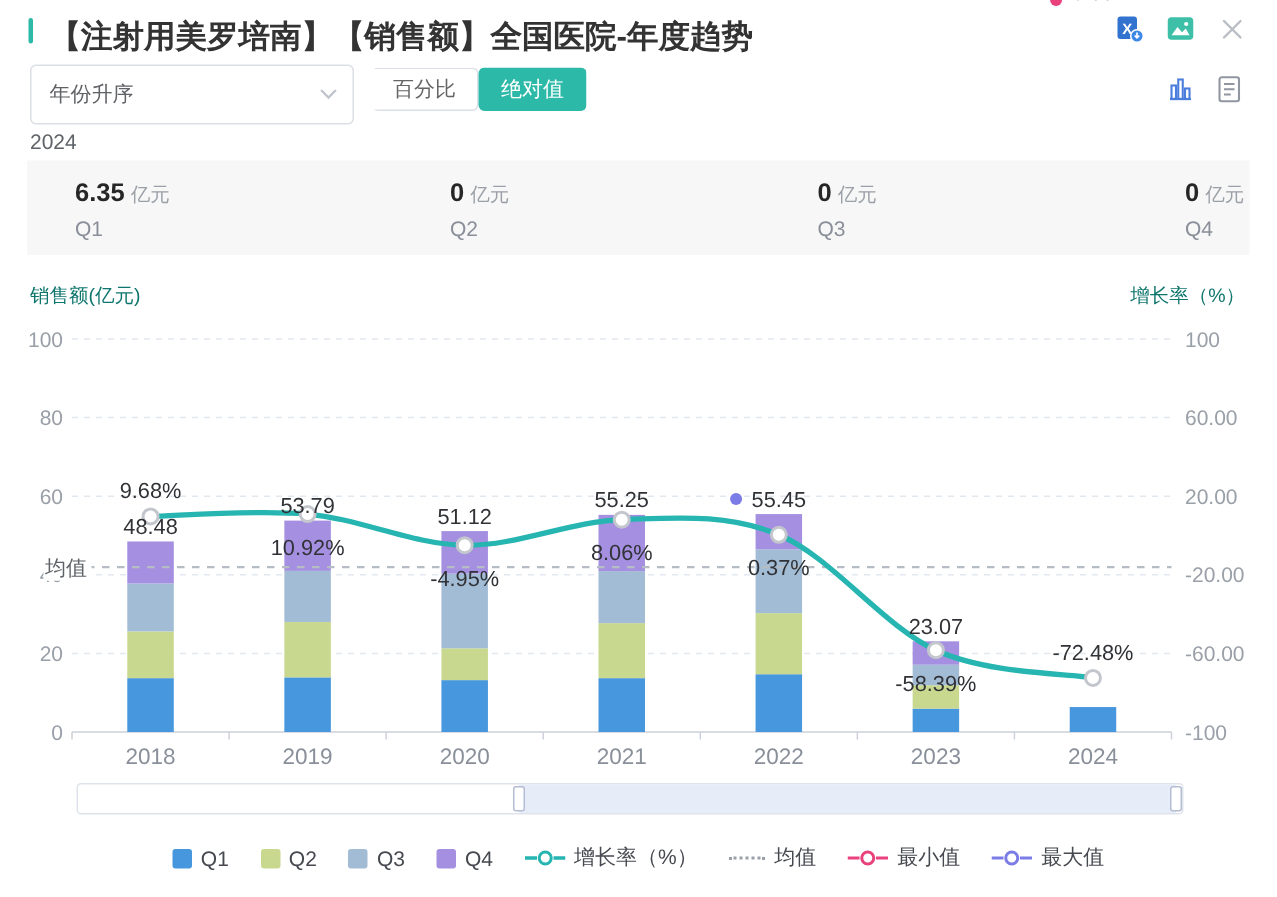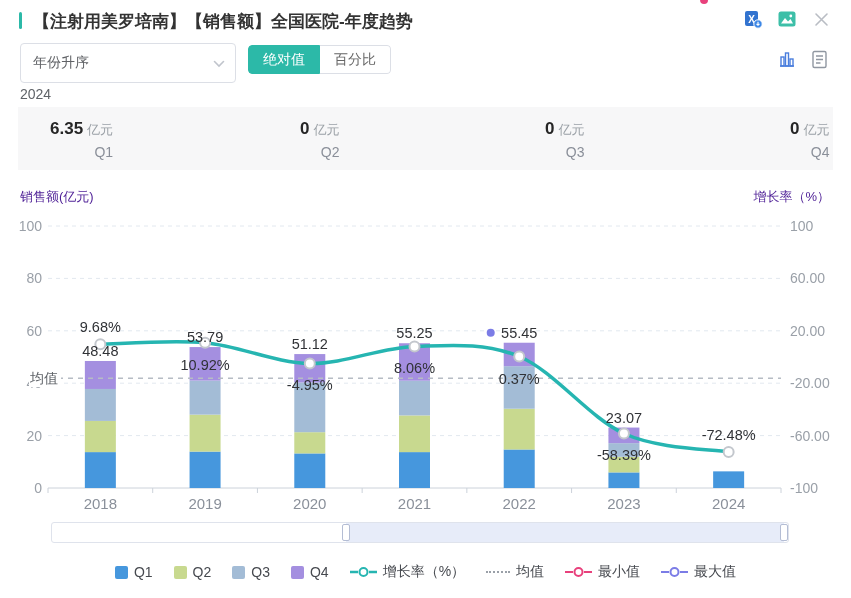--- a/index.html
+++ b/index.html
@@ -2,44 +2,44 @@
 <html><head>
 <meta charset="utf-8">
 <style>
   * { margin:0; padding:0; box-sizing:border-box; }
   html,body { background:#fff; }
   body { font-family:"Liberation Sans","DejaVu Sans",sans-serif; }
   .app { position:relative; width:851px; height:598px; background:#fff; overflow:hidden; }
 
   
   .hdr-accent { position:absolute; left:19px; top:12px; width:3px; height:17px; background:#2cb9a8; border-radius:2px; }
-  .hdr-title { position:absolute; left:33px; top:10px; font-size:17px; font-weight:bold; color:#333; }
+  .hdr-title { position:absolute; left:33px; top:10px; font-size:21px; font-weight:bold; color:#333; }
   .hdr-icons { position:absolute; right:20px; top:9px; display:flex; align-items:center; gap:14px; }
   .icon-btn { width:20px; height:20px; display:flex; align-items:center; justify-content:center; cursor:pointer; }
 
   
   .select-box { position:absolute; left:20px; top:43px; width:216px; height:40px; border:1px solid #dcdfe6; border-radius:4px; display:flex; align-items:center; justify-content:space-between; padding:0 10px 0 12px; background:#fff; }
   .select-box .sel-text { font-size:14px; color:#606266; }
   .toggle { position:absolute; left:248px; top:45px; height:29px; display:flex; border-radius:4px; overflow:hidden; }
   .tg-btn { height:29px; padding:0 14px; font-size:14px; display:flex; align-items:center; cursor:pointer; }
   .tg-active { background:#2cb9a8; color:#fff; border:1px solid #2cb9a8; border-radius:4px 0 0 4px; }
   .tg-inactive { background:#fff; color:#666; border:1px solid #dcdfe6; border-left:none; border-radius:0 4px 4px 0; }
   .view-icons { position:absolute; right:22px; top:49px; display:flex; gap:12px; }
 
   .period { position:absolute; left:20px; top:86px; font-size:14px; color:#5f6368; }
 
   
-  .strip { position:absolute; left:18px; top:107px; width:815px; height:63px; background:#f7f7f8;text-align:right; }
+  .strip { position:absolute; left:18px; top:107px; width:815px; height:63px; background:#f7f7f8; }
   .strip-col { position:absolute; top:12px; }
   .strip-val { font-size:17px; font-weight:bold; color:#262626; }
   .strip-unit { font-size:13px; color:#9aa0a6; font-weight:normal; margin-left:4px; }
   .strip-q { font-size:14px; color:#8a8f99; margin-top:5px; }
 
   
-  .ax-title { position:absolute; top:188px; font-size:13px; color:#4c1d95; }
+  .ax-title { position:absolute; top:188px; font-size:13px; color:#0f766e; }
   .ax-left { left:20px; }
   .ax-right { right:21px; }
 
   svg.chart { position:absolute; left:0; top:0; width:851px; height:598px; pointer-events:none; }
 
   
   .dz-track { position:absolute; left:51px; top:522px; width:738px; height:21px; border:1px solid #dfe3ec; border-radius:3px; background:#fff; }
   .dz-sel { position:absolute; top:0; height:19px; background:#e7ecf9; }
   .dz-handle { position:absolute; top:1px; width:8px; height:17px; background:#fff; border:1px solid #b4bdd4; border-radius:2px; }
 
@@ -82,22 +82,22 @@
 
   <div class="select-box">
     <span class="sel-text">年份升序</span>
     <span>
       <svg width="12" height="8" viewBox="0 0 12 8">
           <path d="M1.5 1.5 L6 6 L10.5 1.5" stroke="#c0c4cc" stroke-width="1.6" fill="none" stroke-linecap="round"></path>
         </svg>
     </span>
   </div>
   <div class="toggle">
+    <span class="tg-btn tg-inactive">百分比</span>
     <span class="tg-btn tg-active">绝对值</span>
-    <span class="tg-btn tg-inactive">百分比</span>
   </div>
   <div class="view-icons">
     <span class="icon-btn">
       <svg width="18" height="18" viewBox="0 0 18 18">
         <path d="M2 16 H16" stroke="#4a7edd" stroke-width="1.5"></path>
         <rect x="3" y="7" width="3" height="9" fill="none" stroke="#4a7edd" stroke-width="1.4"></rect>
         <rect x="7.5" y="3" width="3" height="13" fill="none" stroke="#4a7edd" stroke-width="1.4"></rect>
         <rect x="12" y="9" width="3" height="7" fill="none" stroke="#4a7edd" stroke-width="1.4"></rect>
       </svg>
     </span>

